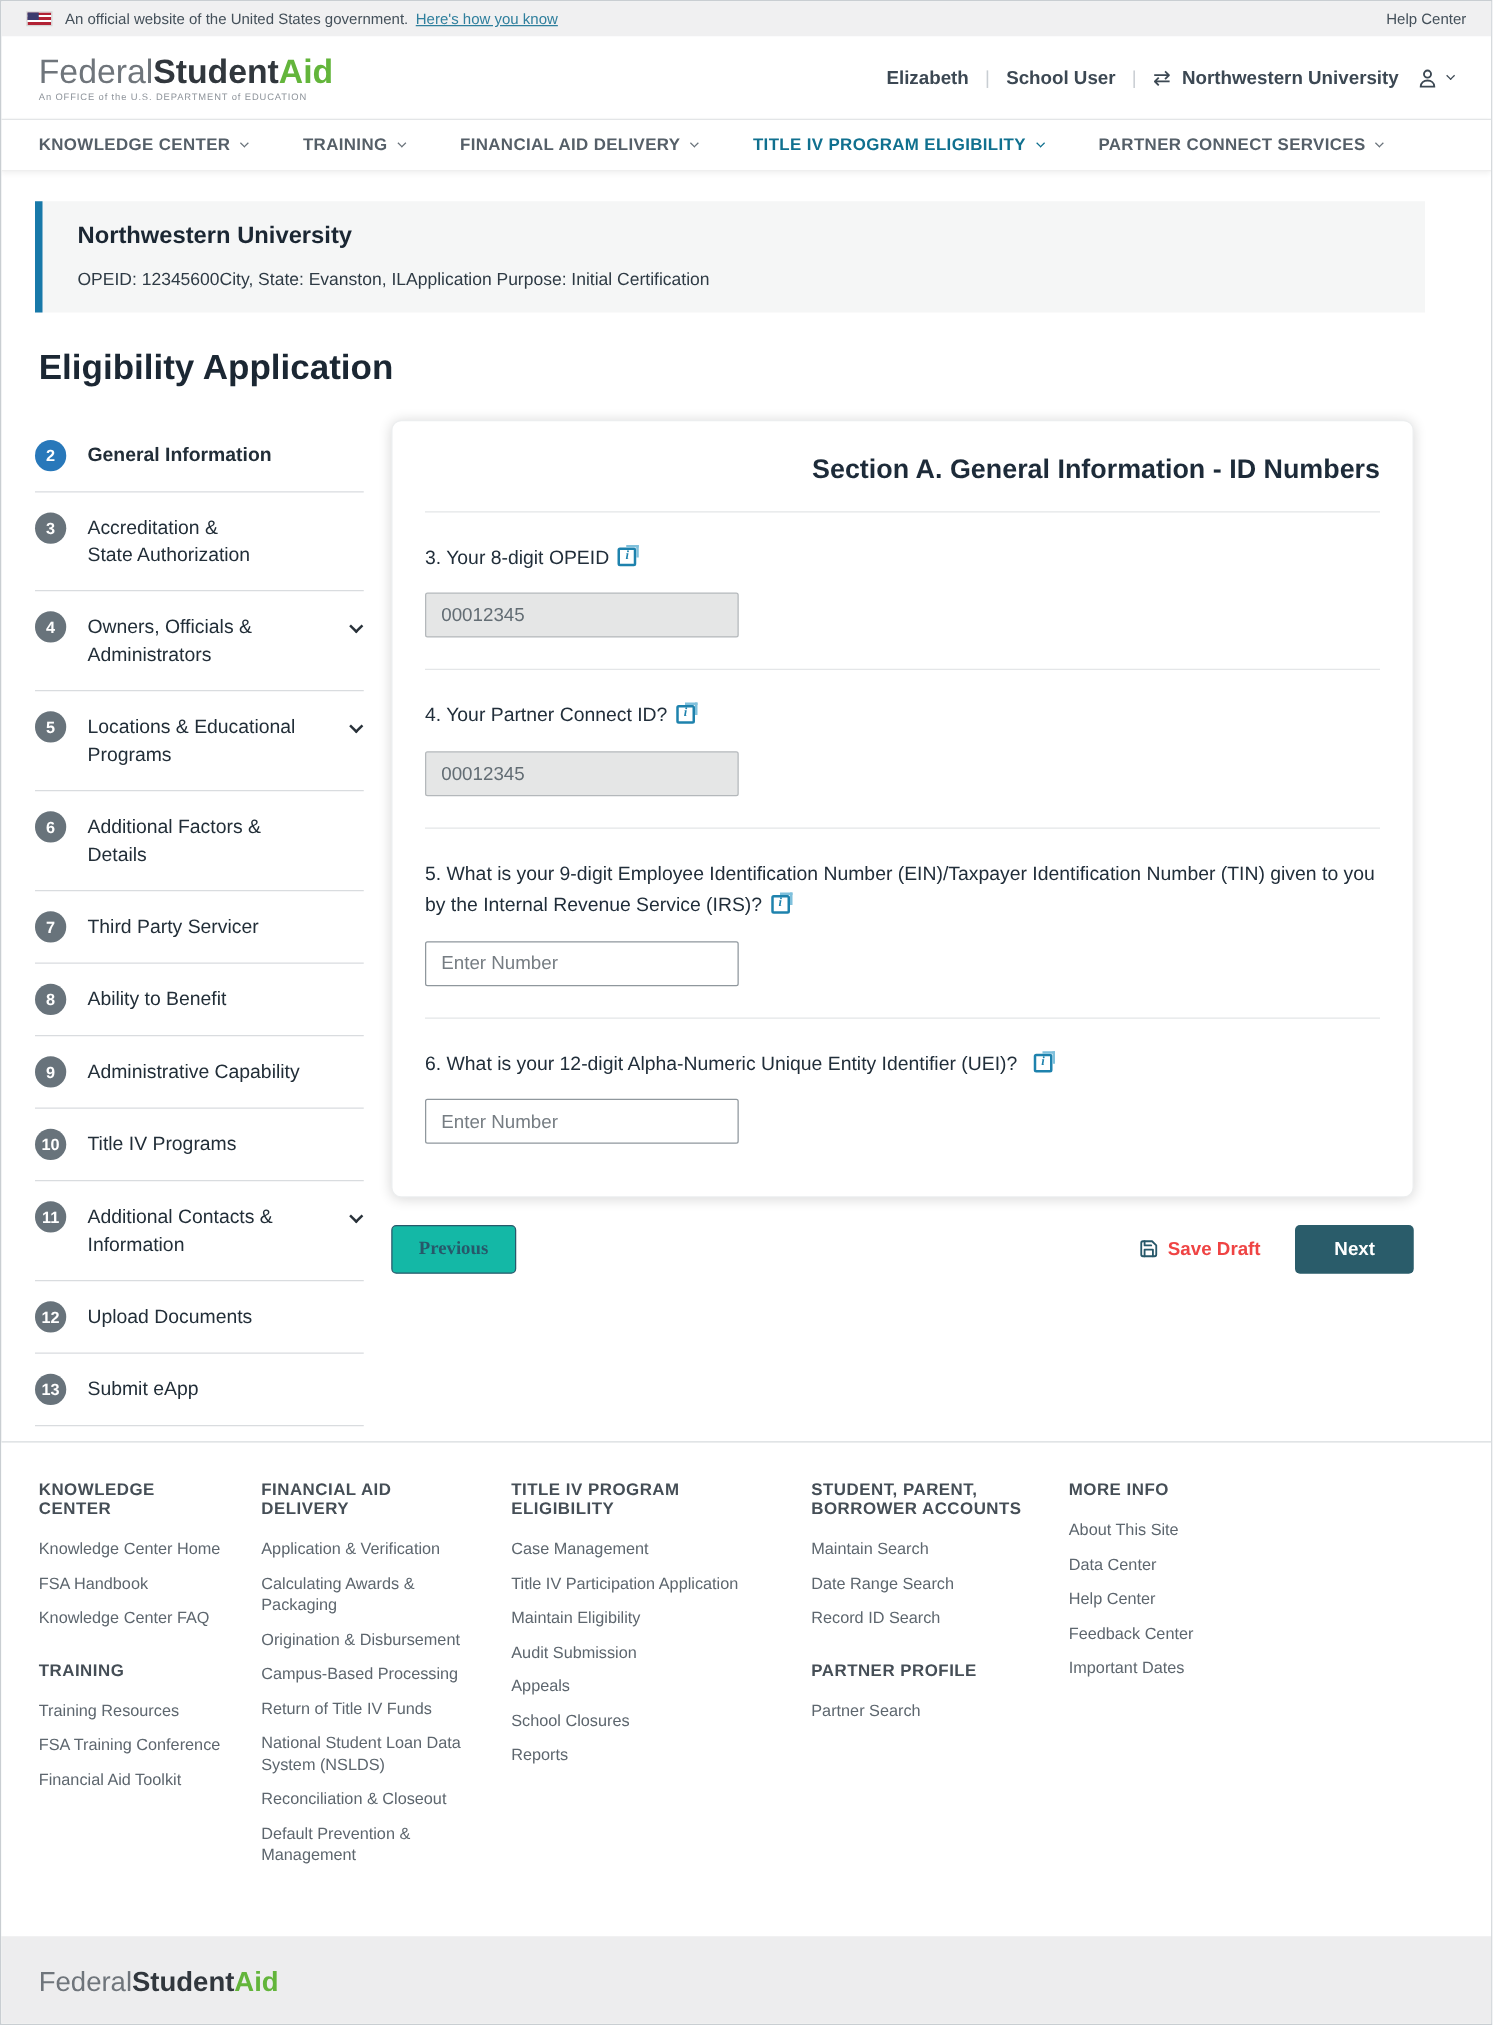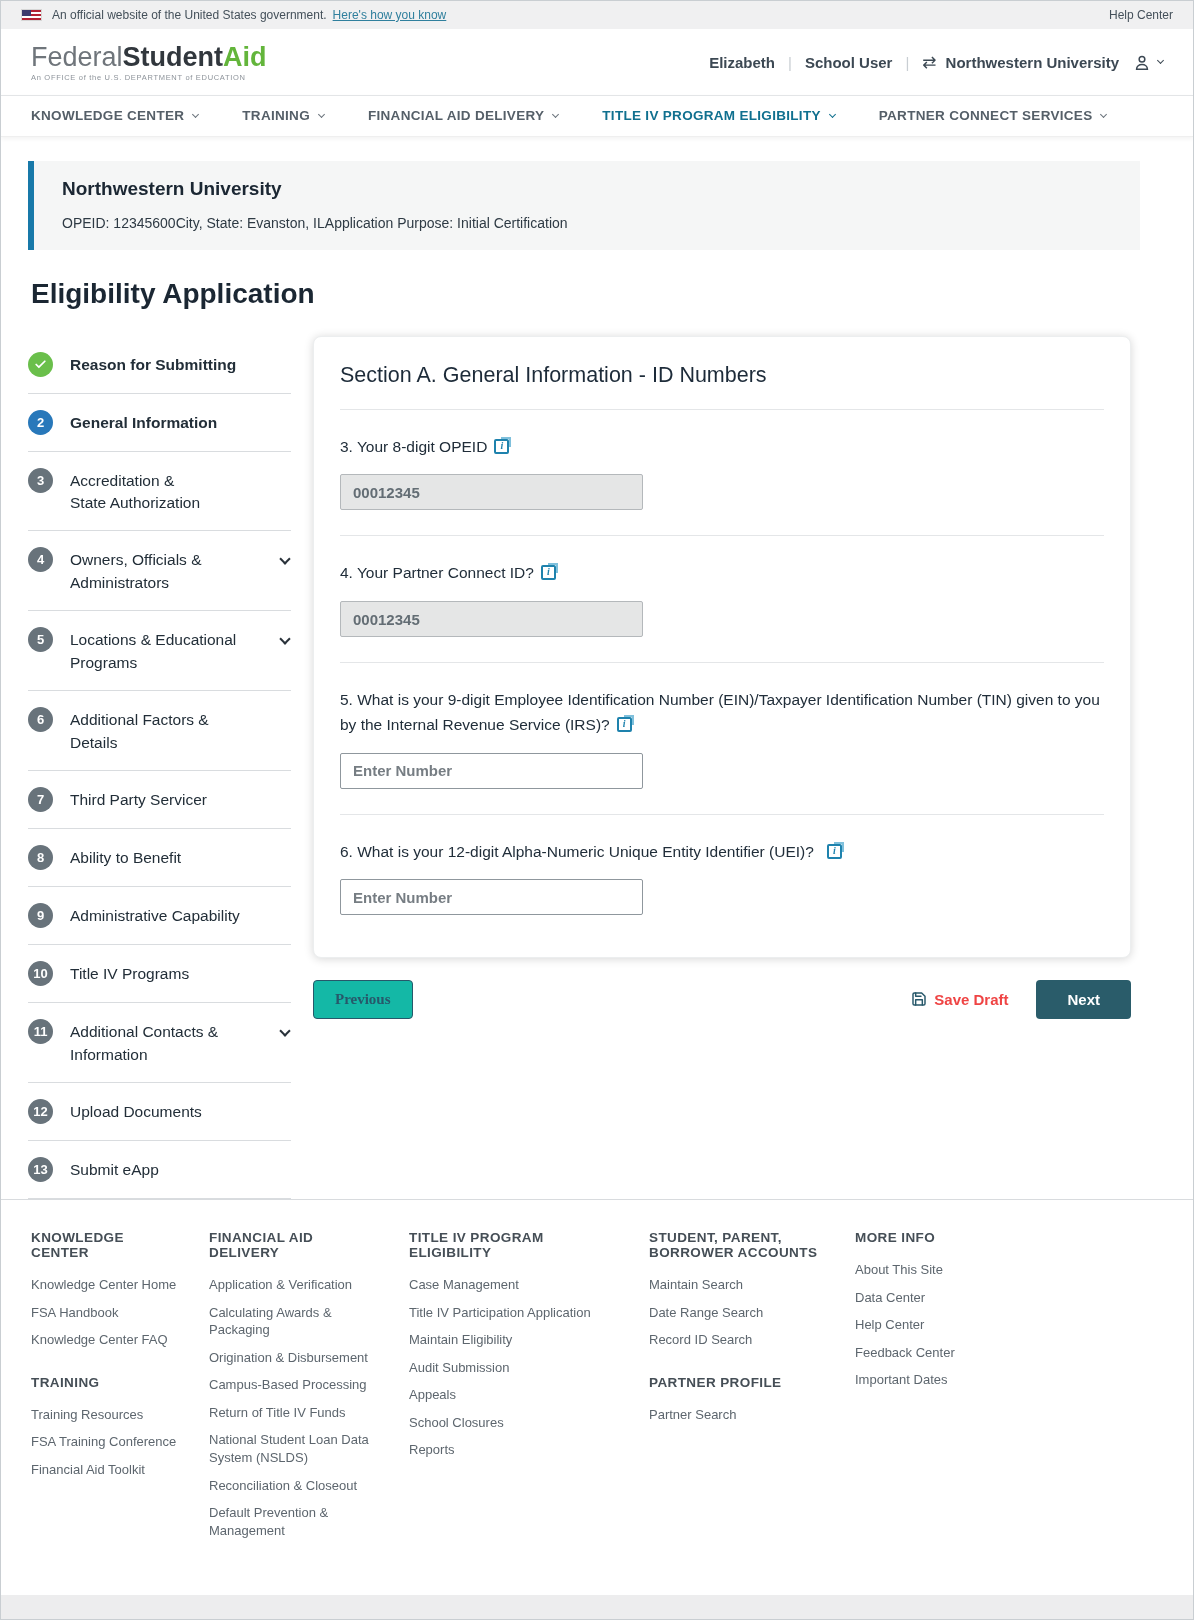--- a/index.html
+++ b/index.html
@@ -65,34 +65,34 @@
   .step-label { margin-left:17px; font-size:15.5px; color:#222e38; line-height:1.45;
                 padding-top:2px; white-space:pre-line; }
   .step.bold .step-label { font-weight:700; }
   .step-chev { margin-left:auto; margin-top:8px; width:8px; height:8px;
                border-right:2px solid #29323a; border-bottom:2px solid #29323a;
                transform:rotate(45deg); flex-shrink:0; }
 
   
   .card { flex:1; background:#fff; border:1px solid #eceeef; border-radius:8px;
           box-shadow:0 1px 10px rgba(0,0,0,.16); padding:26px 26px 42px; }
-  .card-title { font-size:21.5px; font-weight:400; color:#1d2b39; margin-bottom:21px; }
+  .card-title { font-size:21.5px; font-weight:700; color:#1d2b39; margin-bottom:21px;text-align:right; }
   .divider { height:1px; background:#e4e6e8; margin:25px 0; }
   .card-title + .divider { margin-top:0; }
   .q-label { font-size:15.5px; font-weight:500; color:#212e3a; line-height:1.6; margin-bottom:15px; }
   .q-text { white-space:pre-line; }
   .info-icon { position:relative; display:inline-block; width:15px; height:15px;
                border:2px solid #1e82ad; border-radius:2px; margin-left:7px; vertical-align:-2px;
                background:#fff; cursor:pointer; }
   .info-icon::before { content:""; position:absolute; top:-4px; right:-4px; width:8px; height:8px;
                border-top:2px solid #7fc0dc; border-right:2px solid #7fc0dc; }
   .info-icon::after { content:"i"; position:absolute; left:0; right:0; top:-1px; text-align:center;
                font:italic 700 10px "Liberation Serif", serif; color:#1e82ad; }
-  .text-input { width:303px; height:36px; border:1px solid #8f979d; border-radius:2px;
-                padding:0 12px; font-size:15px; color:#3a444c; font-family:"Liberation Sans",sans-serif;font-weight:bold; }
+  .text-input { width:251px; height:36px; border:1px solid #8f979d; border-radius:2px;
+                padding:0 12px; font-size:15px; color:#3a444c; font-family:"Liberation Sans",sans-serif; }
   .text-input::placeholder { color:#767d83; }
   .text-input:disabled { background:#e5e6e6; border-color:#b4b8bb; color:#636d74; }
 
   
   .actions-row { display:flex; align-items:center; margin-top:22px; }
   .btn-outline { padding:10px 21px; border:1px solid #27586a; border-radius:4px; background:#14b8a6;
                  color:#27586a; font-size:15px; font-weight:700; cursor:pointer;
                  font-family:Liberation Serif, serif; }
   .save-draft { margin-left:auto; display:flex; align-items:flex-start; gap:7px; background:none;
                 border:none; color:#ef4444; font-size:15px; font-weight:700; cursor:pointer;
@@ -184,28 +184,20 @@
       <span>Application Purpose: Initial Certification</span>
     </div>
   </div>
 
   <h1 class="page-title">Eligibility Application</h1>
 
   <div class="main-row">
 
     <ol class="steps">
       <li class="step bold">
-        <span class="num complete">
-            <svg width="13" height="13" viewBox="0 0 24 24" fill="none" stroke="#fff" stroke-width="3.2" stroke-linecap="round" stroke-linejoin="round">
-              <path d="M20 6L9 17l-5-5"></path>
-            </svg>
-          </span>
-        <span class="step-label">Reason for Submitting</span>
-      </li>
-      <li class="step bold">
         <span class="num active">2</span>
         <span class="step-label">General Information</span>
       </li>
       <li class="step">
         <span class="num">3</span>
         <span class="step-label">Accreditation &amp;
 State Authorization</span>
       </li>
       <li class="step">
         <span class="num">4</span>

